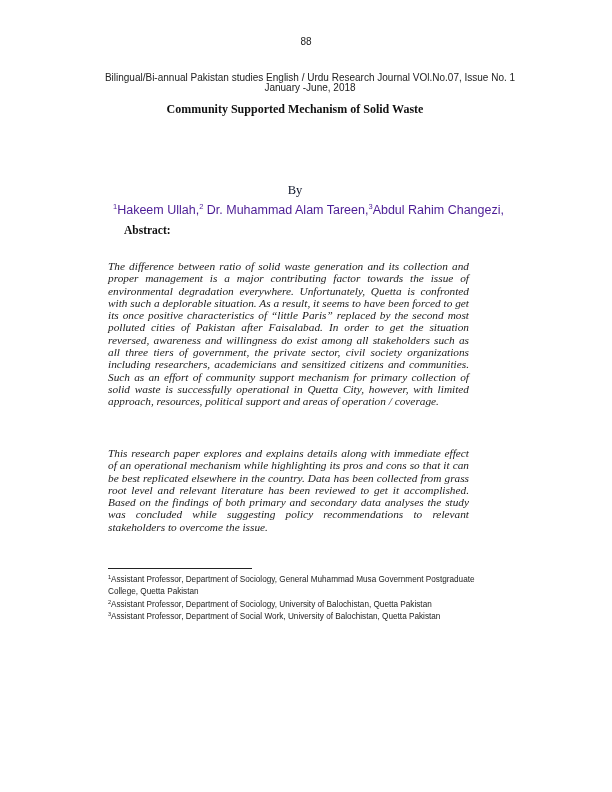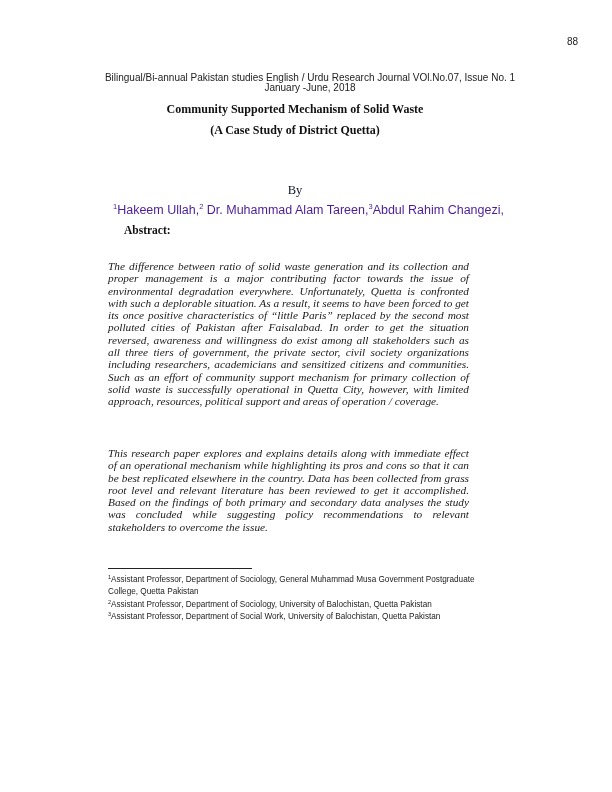--- a/index.html
+++ b/index.html
@@ -10,23 +10,23 @@
     body {
       width: 612px;
       height: 792px;
       position: relative;
       overflow: hidden;
       color: #1a1a1a;
     }
     .page-number {
       position: absolute;
       top: 36px;
-      left: 0;
+      left: 17px;
       width: 578px;
-      text-align: right;
+      text-align: center;
       font-family: "Liberation Sans", sans-serif;
       font-size: 10px;
       color: #222;
     }
     .journal-header {
       position: absolute;
       top: 73px;
       left: 60px;
       width: 500px;
       text-align: center;
@@ -126,21 +126,20 @@
 
 <div class="page-number">88</div>
 
 <div class="journal-header">
   <div>Bilingual/Bi-annual Pakistan studies English / Urdu Research Journal VOl.No.07, Issue No. 1</div>
   <div>January -June, 2018</div>
 </div>
 
 <div class="title-block">
   <span class="t-line">Community Supported Mechanism of Solid Waste</span>
-  <span class="t-sub">(A Case Study of District Quetta)</span>
 </div>
 
 <div class="by-line">By</div>
 
 <div class="authors">
   <span><sup>1</sup><span>Hakeem Ullah,</span></span><span><sup>2</sup><span> Dr. Muhammad Alam Tareen,</span></span><span><sup>3</sup><span>Abdul Rahim Changezi,</span></span>
 </div>
 
 <div class="abstract-heading">Abstract:</div>
 

